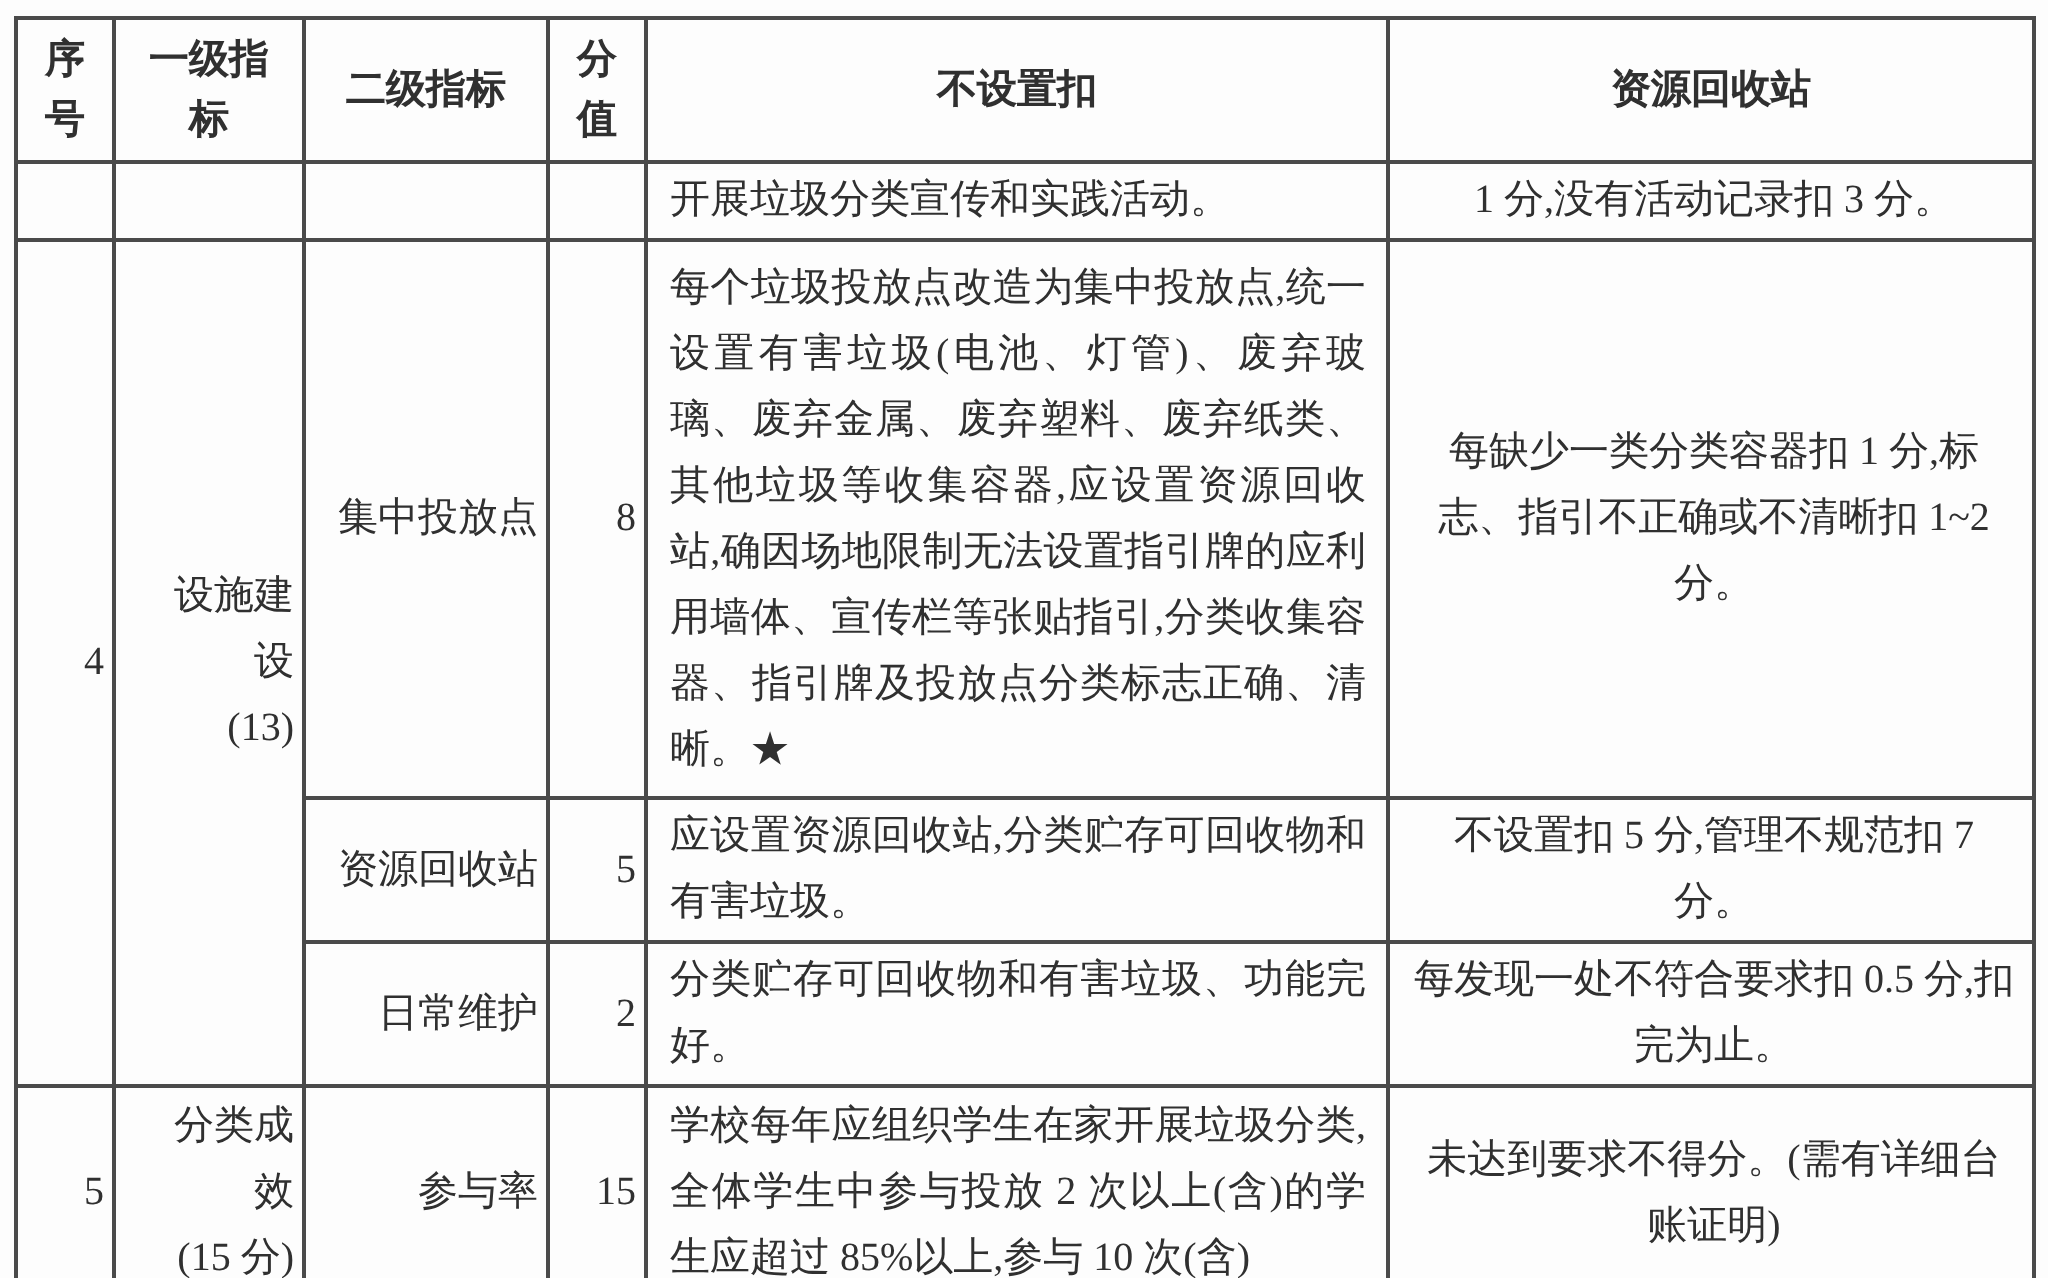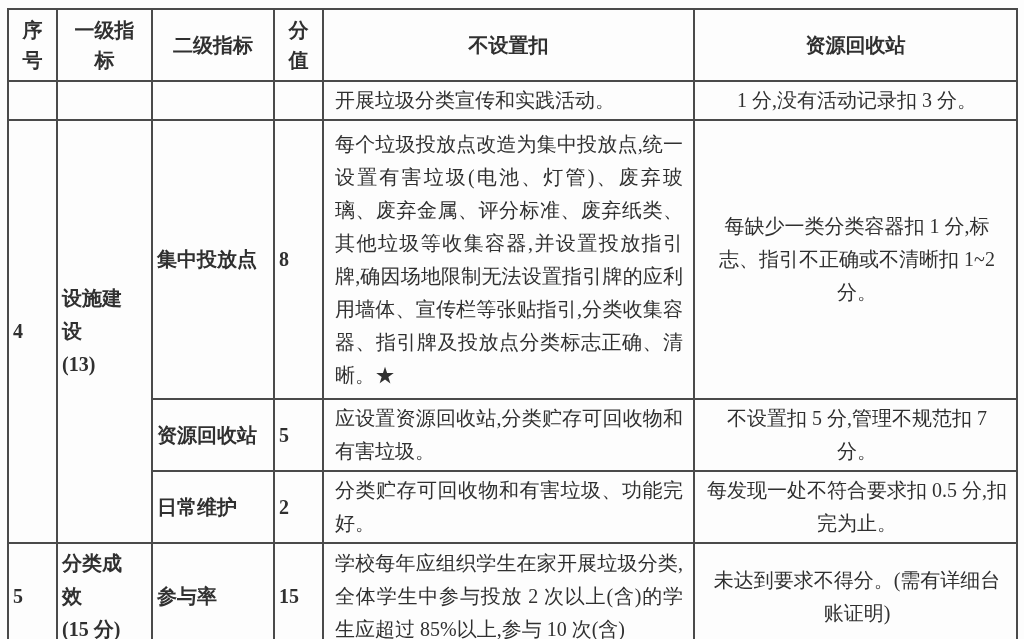--- a/index.html
+++ b/index.html
@@ -28,25 +28,24 @@
     box-sizing: border-box;
   }
   th.hdr {
     font-weight: bold;
     text-align: center;
     vertical-align: middle;
     line-height: 30px;
     padding: 2px 4px;
   }
   td.center {
-    text-align: left;
+    text-align: right;
     vertical-align: middle;
     line-height: 33px;
     padding: 2px 4px;
-    font-weight: bold;
   }
   td.content {
     text-align: justify;
     text-justify: inter-ideograph;
     vertical-align: middle;
     line-height: 33px;
     padding: 2px 10px 2px 11px;
   }
   td.standard {
     text-align: center;
@@ -99,21 +98,21 @@
         <td class="content">开展垃圾分类宣传和实践活动。</td>
         <td class="standard">1 分,没有活动记录扣 3 分。</td>
       </tr>
       <tr class="row-jizhong">
         <td class="center" rowspan="3">4</td>
         <td class="center pre" rowspan="3">设施建
 设
 (13)</td>
         <td class="center">集中投放点</td>
         <td class="center">8</td>
-        <td class="content">每个垃圾投放点改造为集中投放点,统一设置有害垃圾(电池、灯管)、废弃玻璃、废弃金属、评分标准、废弃纸类、其他垃圾等收集容器,并设置投放指引牌,确因场地限制无法设置指引牌的应利用墙体、宣传栏等张贴指引,分类收集容器、指引牌及投放点分类标志正确、清晰。★</td>
+        <td class="content">每个垃圾投放点改造为集中投放点,统一设置有害垃圾(电池、灯管)、废弃玻璃、废弃金属、废弃塑料、废弃纸类、其他垃圾等收集容器,应设置资源回收站,确因场地限制无法设置指引牌的应利用墙体、宣传栏等张贴指引,分类收集容器、指引牌及投放点分类标志正确、清晰。★</td>
         <td class="standard">每缺少一类分类容器扣 1 分,标志、指引不正确或不清晰扣 1~2 分。</td>
       </tr>
       <tr class="row-ziyuan">
         <td class="center">资源回收站</td>
         <td class="center">5</td>
         <td class="content">应设置资源回收站,分类贮存可回收物和有害垃圾。</td>
         <td class="standard">不设置扣 5 分,管理不规范扣 7 分。</td>
       </tr>
       <tr class="row-richang">
         <td class="center">日常维护</td>

